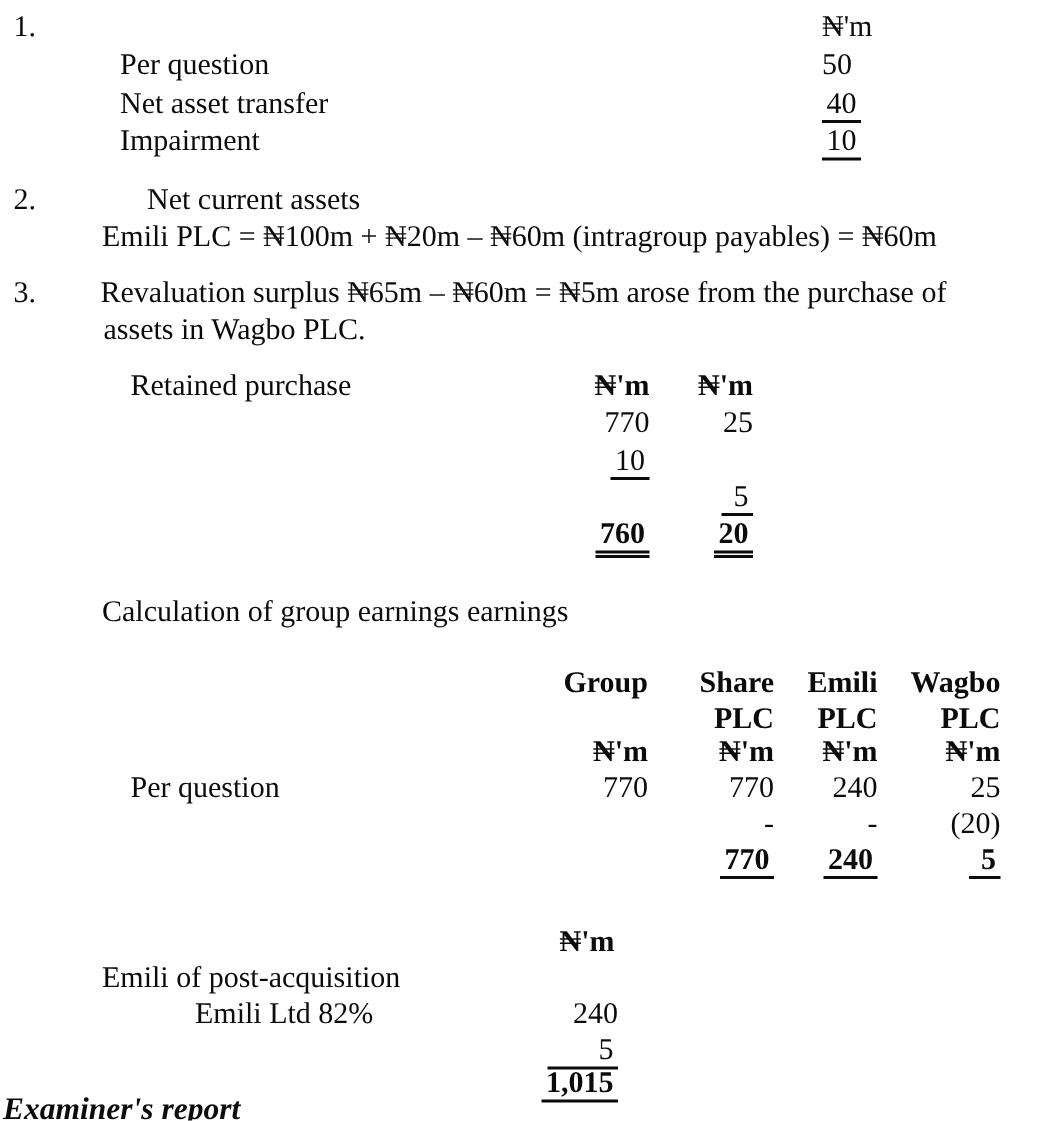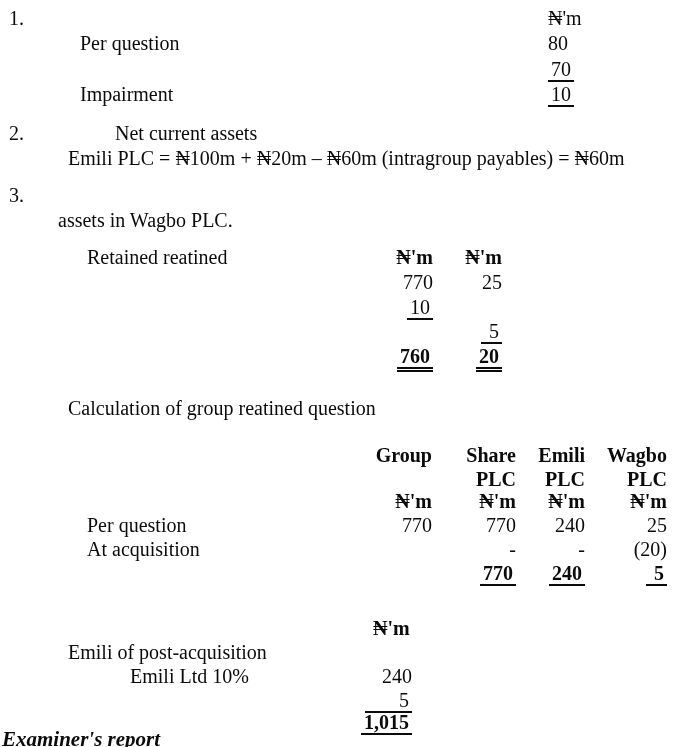--- a/index.html
+++ b/index.html
@@ -46,53 +46,55 @@
 
 <div class="page">
 
   <div>
     <div class="row" style="top:6px">
       <span class="lab" style="left:9px">1.</span>
       <span class="valL s1v">₦'m</span>
     </div>
     <div class="row" style="top:31px">
       <span class="lab" style="left:80px">Per question</span>
-      <span class="valL s1v"><span>80</span></span>
+      <span class="valL s1v"><span>50</span></span>
     </div>
     <div class="row" style="top:57px">
-      <span class="valL s1v"><span class="ul">70</span></span>
+      <span class="lab" style="left:80px">Net asset transfer</span>
+      <span class="valL s1v"><span class="ul">40</span></span>
     </div>
     <div class="row" style="top:82px">
       <span class="lab" style="left:80px">Impairment</span>
       <span class="valL s1v"><span class="ul">10</span></span>
     </div>
   </div>
 
   <div>
     <div class="row" style="top:121px">
       <span class="lab" style="left:9px">2.</span>
-      <span class="lab" style="left:115px">Net current assets</span>
+      <span class="lab" style="left:98px">Net current assets</span>
     </div>
     <div class="row" style="top:146px">
       <span class="lab" style="left:68px">Emili PLC = ₦100m + ₦20m – ₦60m (intragroup payables) = ₦60m</span>
     </div>
   </div>
 
   <div>
     <div class="row" style="top:183px">
       <span class="lab" style="left:9px">3.</span>
+      <span class="lab" style="left:67px">Revaluation surplus ₦65m – ₦60m = ₦5m arose from the purchase of</span>
     </div>
     <div class="row" style="top:208px">
-      <span class="lab" style="left:58px">assets in Wagbo PLC.</span>
+      <span class="lab" style="left:69px">assets in Wagbo PLC.</span>
     </div>
   </div>
 
   <div>
     <div class="row" style="top:245px">
-      <span class="lab" style="left:87px">Retained reatined</span>
+      <span class="lab" style="left:87px">Retained purchase</span>
       <span class="val rc1 b">₦'m</span>
       <span class="val rc2 b">₦'m</span>
     </div>
     <div class="row" style="top:270px">
       <span class="val rc1"><span>770</span></span>
       <span class="val rc2"><span>25</span></span>
     </div>
     <div class="row" style="top:295px">
       <span class="val rc1"><span class="ul">10</span></span>
     </div>
@@ -100,21 +102,21 @@
       <span class="val rc2"><span class="ul padt">5</span></span>
     </div>
     <div class="row" style="top:344px">
       <span class="val rc1"><span class="uld b">760</span></span>
       <span class="val rc2"><span class="uld b">20</span></span>
     </div>
   </div>
 
   <div>
     <div class="row" style="top:396px">
-      <span class="lab" style="left:68px">Calculation of group reatined question</span>
+      <span class="lab" style="left:68px">Calculation of group earnings earnings</span>
     </div>
     <div class="row" style="top:443px">
       <span class="val gcg b">Group</span>
       <span class="val gct b">Share</span>
       <span class="val gce b">Emili</span>
       <span class="val gcw b">Wagbo</span>
     </div>
     <div class="row" style="top:467px">
       <span class="val gct b">PLC</span>
       <span class="val gce b">PLC</span>
@@ -127,41 +129,40 @@
       <span class="val gcw b">₦'m</span>
     </div>
     <div class="row" style="top:513px">
       <span class="lab" style="left:87px">Per question</span>
       <span class="val gcg"><span>770</span></span>
       <span class="val gct"><span>770</span></span>
       <span class="val gce"><span>240</span></span>
       <span class="val gcw"><span>25</span></span>
     </div>
     <div class="row" style="top:537px">
-      <span class="lab" style="left:87px">At acquisition</span>
       <span class="val gct"><span>-</span></span>
       <span class="val gce"><span>-</span></span>
       <span class="val gcw"><span>(20)</span></span>
     </div>
     <div class="row" style="top:561px">
       <span class="val gct"><span class="ul b">770</span></span>
       <span class="val gce"><span class="ul b">240</span></span>
       <span class="val gcw"><span class="ul b padt">5</span></span>
     </div>
   </div>
 
   <div>
     <div class="row" style="top:616px">
       <span class="lab b" style="left:373px">₦'m</span>
     </div>
     <div class="row" style="top:640px">
       <span class="lab" style="left:68px">Emili of post-acquisition</span>
     </div>
     <div class="row" style="top:664px">
-      <span class="lab" style="left:130px">Emili Ltd 10%</span>
+      <span class="lab" style="left:130px">Emili Ltd 82%</span>
       <span class="val shv"><span>240</span></span>
     </div>
     <div class="row" style="top:688px">
       <span class="val shv"><span class="ul padw">5</span></span>
     </div>
     <div class="row" style="top:710px">
       <span class="val shv"><span class="ul b">1,015</span></span>
     </div>
   </div>
 

